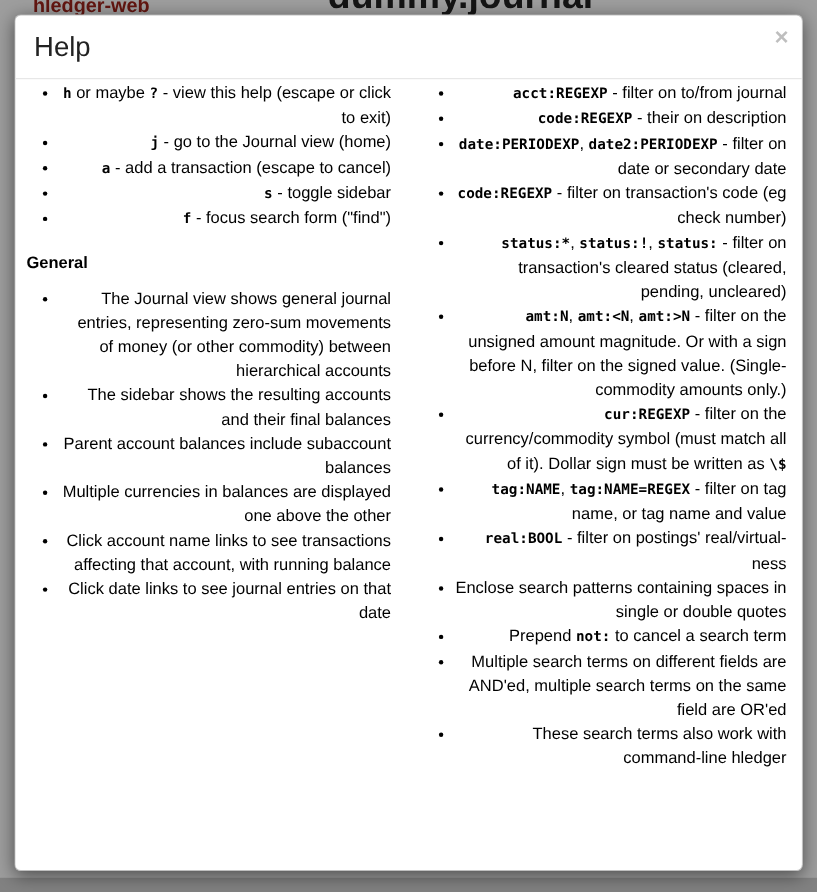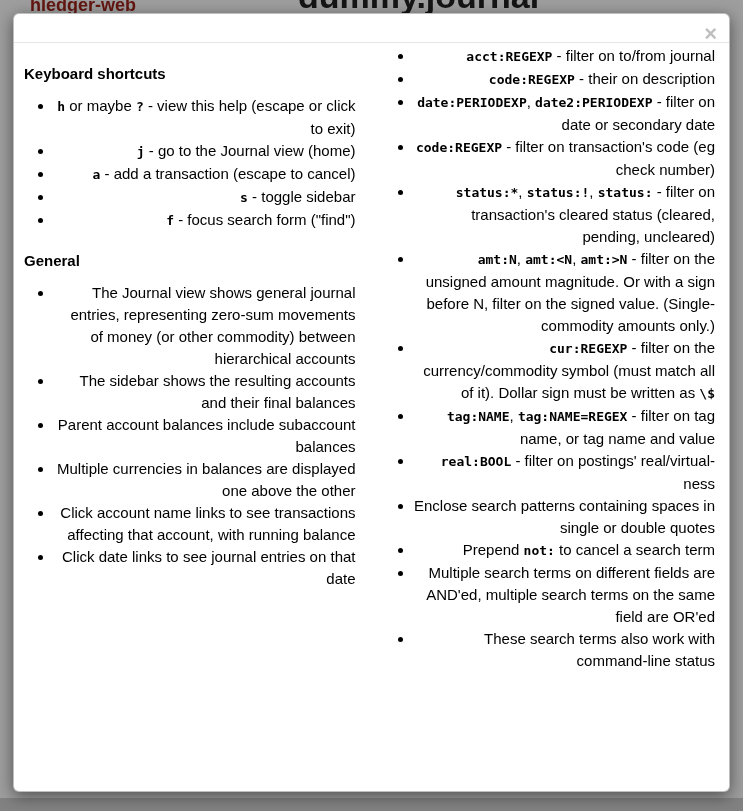--- a/index.html
+++ b/index.html
@@ -62,24 +62,24 @@
 <div class="page-bg">
   <a class="brand">hledger-web</a>
   <h1 class="bg-heading">dummy.journal</h1>
   <div class="page-bottom-strip"></div>
 </div>
 <div class="overlay"></div>
 
 <div class="modal">
   <div class="modal-header">
     <button class="close-btn">×</button>
+    <h2 class="modal-title">Help</h2>
   </div>
   <div class="modal-body">
     <div class="col">
-      <h4 class="section-heading">Keyboard shortcuts</h4>
       <ul class="items">
           <li><span class="code">h</span><span> or maybe </span><span class="code">?</span><span> - view this help (escape or click to exit)</span></li>
           <li><span class="code">j</span><span> - go to the Journal view (home)</span></li>
           <li><span class="code">a</span><span> - add a transaction (escape to cancel)</span></li>
           <li><span class="code">s</span><span> - toggle sidebar</span></li>
           <li><span class="code">f</span><span> - focus search form ("find")</span></li>
         </ul>
       <h4 class="section-heading">General</h4>
       <ul class="items">
           <li><span>The Journal view shows general journal entries, representing zero-sum movements of money (or other commodity) between hierarchical accounts</span></li>
@@ -97,17 +97,17 @@
           <li><span class="code">date:PERIODEXP</span><span>, </span><span class="code">date2:PERIODEXP</span><span> - filter on date or secondary date</span></li>
           <li><span class="code">code:REGEXP</span><span> - filter on transaction's code (eg check number)</span></li>
           <li><span class="code">status:*</span><span>, </span><span class="code">status:!</span><span>, </span><span class="code">status:</span><span> - filter on transaction's cleared status (cleared, pending, uncleared)</span></li>
           <li><span class="code">amt:N</span><span>, </span><span class="code">amt:&lt;N</span><span>, </span><span class="code">amt:&gt;N</span><span> - filter on the unsigned amount magnitude. Or with a sign before N, filter on the signed value. (Single-commodity amounts only.)</span></li>
           <li><span class="code">cur:REGEXP</span><span> - filter on the currency/commodity symbol (must match all of it). Dollar sign must be written as </span><span class="code">\$</span></li>
           <li><span class="code">tag:NAME</span><span>, </span><span class="code">tag:NAME=REGEX</span><span> - filter on tag name, or tag name and value</span></li>
           <li><span class="code">real:BOOL</span><span> - filter on postings' real/virtual-ness</span></li>
           <li><span>Enclose search patterns containing spaces in single or double quotes</span></li>
           <li><span>Prepend </span><span class="code">not:</span><span> to cancel a search term</span></li>
           <li><span>Multiple search terms on different fields are AND'ed, multiple search terms on the same field are OR'ed</span></li>
-          <li><span>These search terms also work with command-line status</span></li>
+          <li><span>These search terms also work with command-line hledger</span></li>
         </ul>
     </div>
   </div>
 </div>
 
 </body></html>

